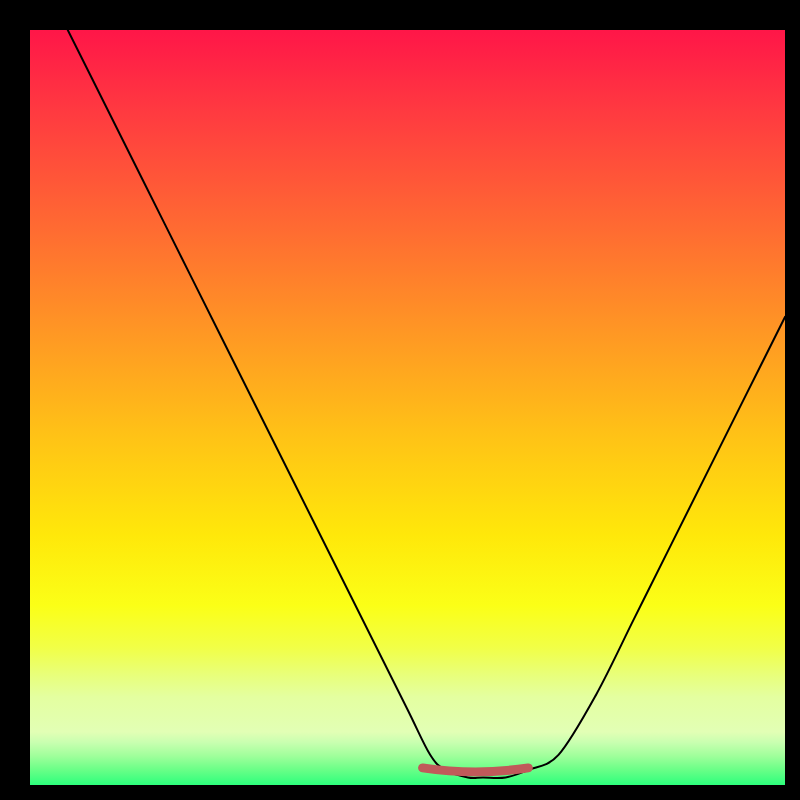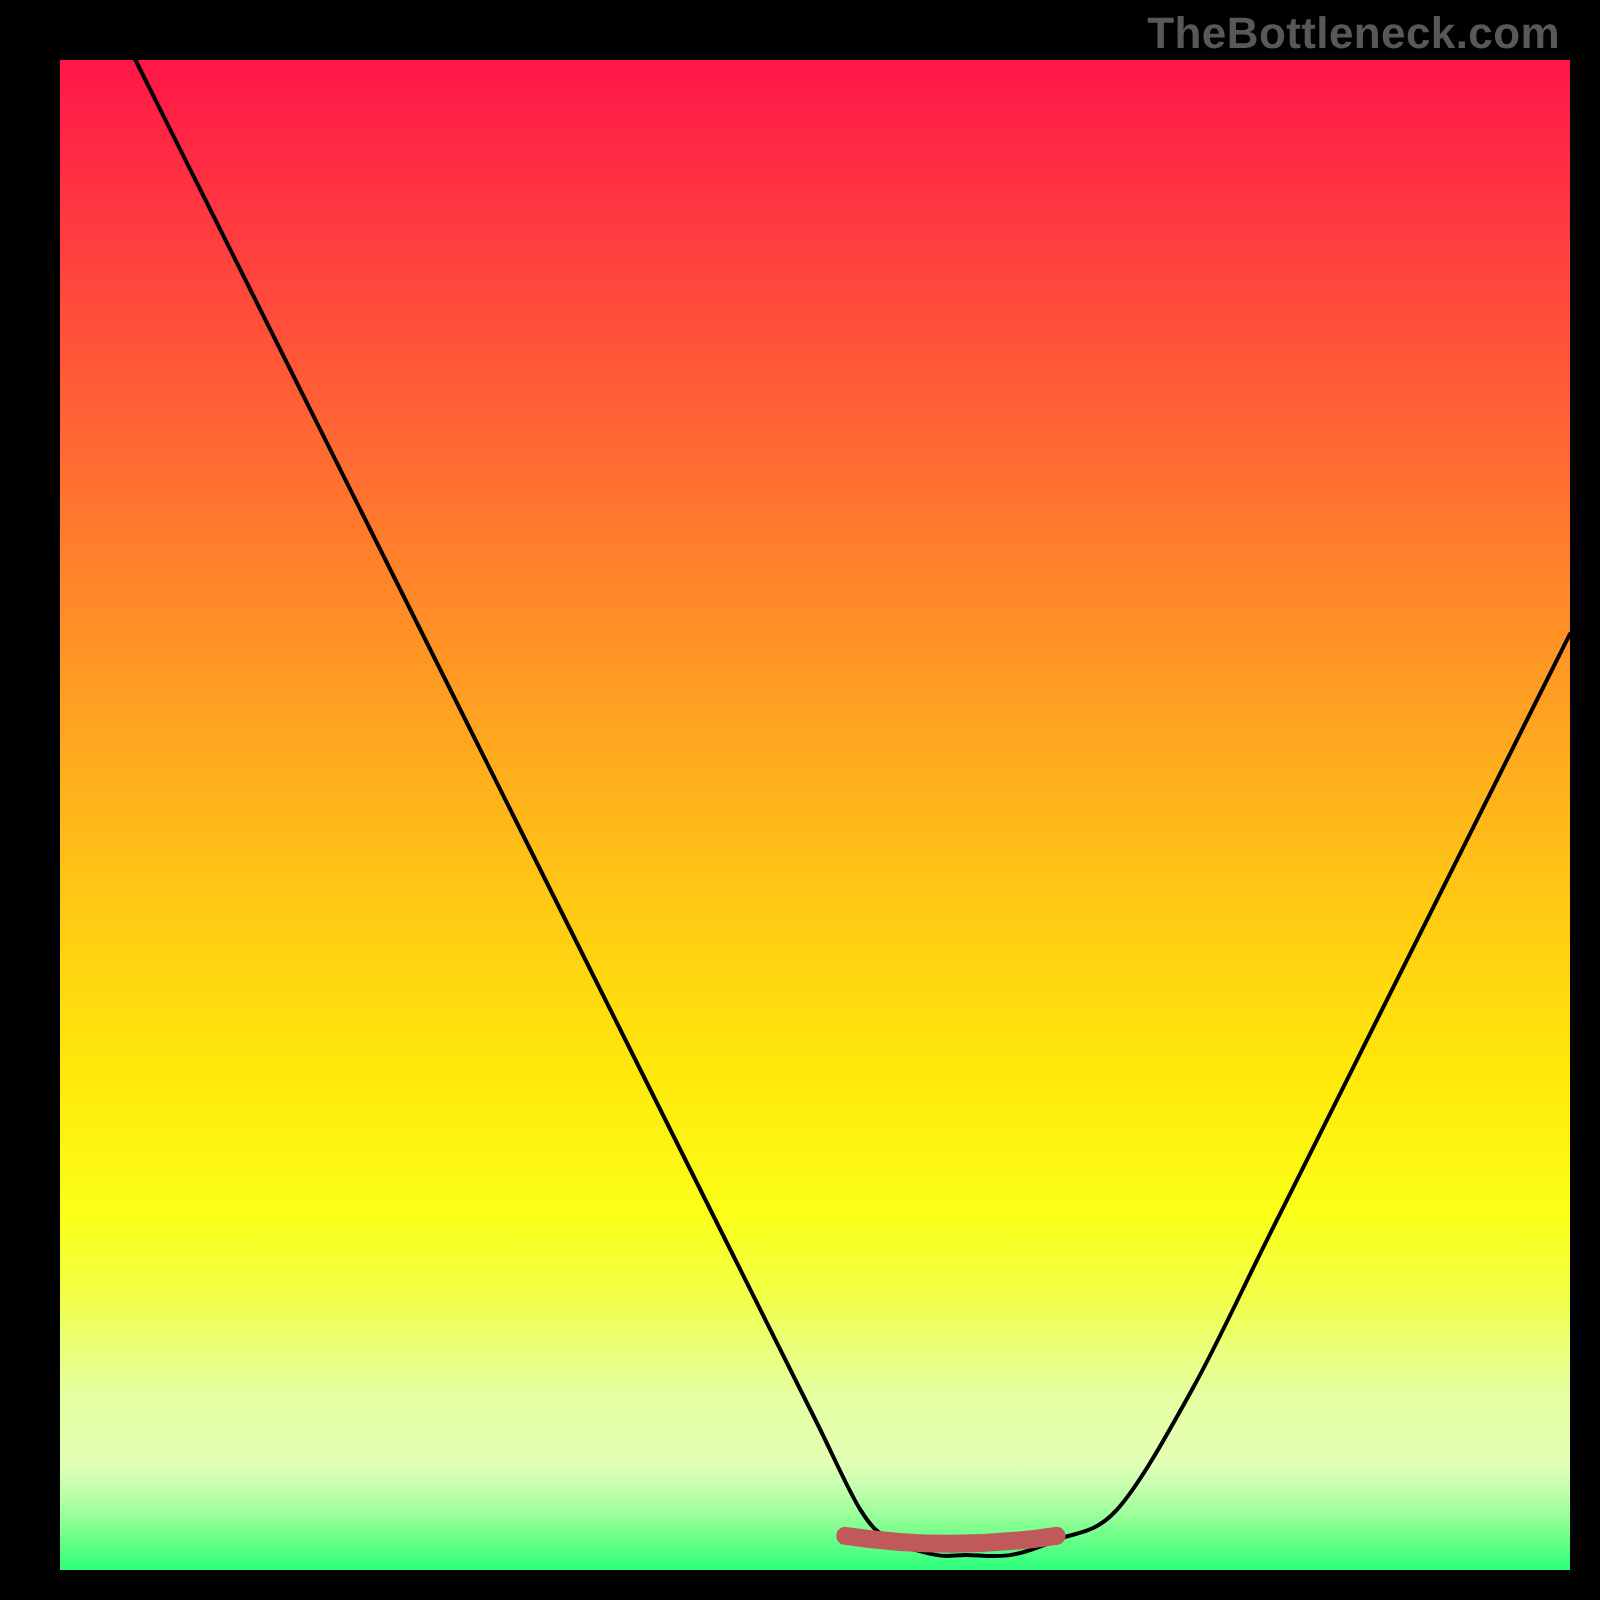--- a/index.html
+++ b/index.html
@@ -80,21 +80,20 @@
     inset: 0;
     width: 100%;
     height: 100%;
   }
 </style>
 </head>
 <body>
 
 <div class="frame">
 
-  <div class="watermark">TheBottleneck.com</div>
 
   <div class="plot-area">
     <div class="gradient"></div>
 
     <svg class="curve" viewBox="0 0 755 755" preserveAspectRatio="none">
       <path d="M 37.75 0 C 44.041666666666664 12.583333333333334 62.916666666666664 50.33333333333333 75.5 75.5 C 88.08333333333333 100.66666666666667 100.66666666666667 125.83333333333333 113.25 151 C 125.83333333333333 176.16666666666666 138.41666666666666 201.33333333333334 151 226.5 C 163.58333333333334 251.66666666666666 176.16666666666666 276.8333333333333 188.75 302 C 201.33333333333334 327.1666666666667 213.91666666666666 352.3333333333333 226.5 377.5 C 239.08333333333334 402.6666666666667 251.66666666666666 427.8333333333333 264.25 453 C 276.8333333333333 478.1666666666667 289.4166666666667 503.3333333333333 302 528.5 C 314.5833333333333 553.6666666666666 327.1666666666667 578.8333333333334 339.75 604 C 352.3333333333333 629.1666666666666 367.43333333333334 659.3666666666667 377.5 679.5 C 387.56666666666666 699.6333333333333 393.85833333333335 714.7333333333333 400.15000000000003 724.8 C 406.4416666666667 734.8666666666666 408.95833333333337 736.125 415.25000000000006 739.9 C 421.54166666666674 743.675 431.60833333333335 746.1916666666667 437.9 747.45 C 444.1916666666666 748.7083333333334 446.7083333333333 747.45 453 747.45 C 459.2916666666667 747.45 468.09999999999997 748.7083333333334 475.65 747.45 C 483.2 746.1916666666667 489.4916666666667 743.675 498.3 739.9 C 507.10833333333335 736.125 517.175 737.3833333333333 528.5 724.8 C 539.825 712.2166666666666 553.6666666666666 687.05 566.25 664.4 C 578.8333333333334 641.75 591.4166666666666 614.0666666666666 604 588.9 C 616.5833333333334 563.7333333333333 629.1666666666666 538.5666666666666 641.75 513.4 C 654.3333333333334 488.23333333333335 666.9166666666666 463.0666666666667 679.5 437.90000000000003 C 692.0833333333334 412.73333333333335 704.6666666666666 387.56666666666666 717.25 362.4 C 729.8333333333334 337.2333333333333 748.7083333333334 299.4833333333333 755 286.9" fill="none" stroke="#000000" stroke-width="2" stroke-linecap="round" id="curvePath"></path>
       <path d="M 392.6 737.9 Q 445.45000000000005 745.9 498.3 737.9" fill="none" stroke-width="9" stroke-linecap="round" id="flatPath" stroke="#c05a5a"></path>
     </svg>
   </div>
 

